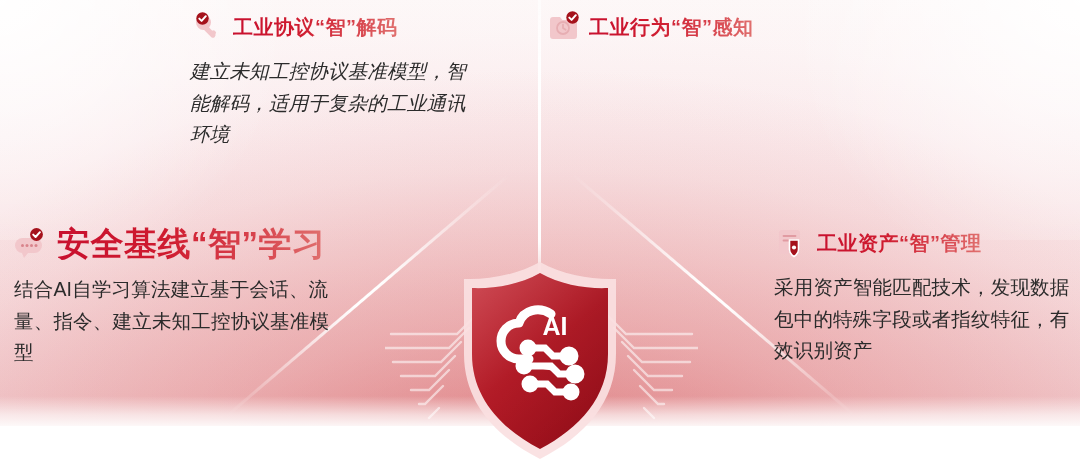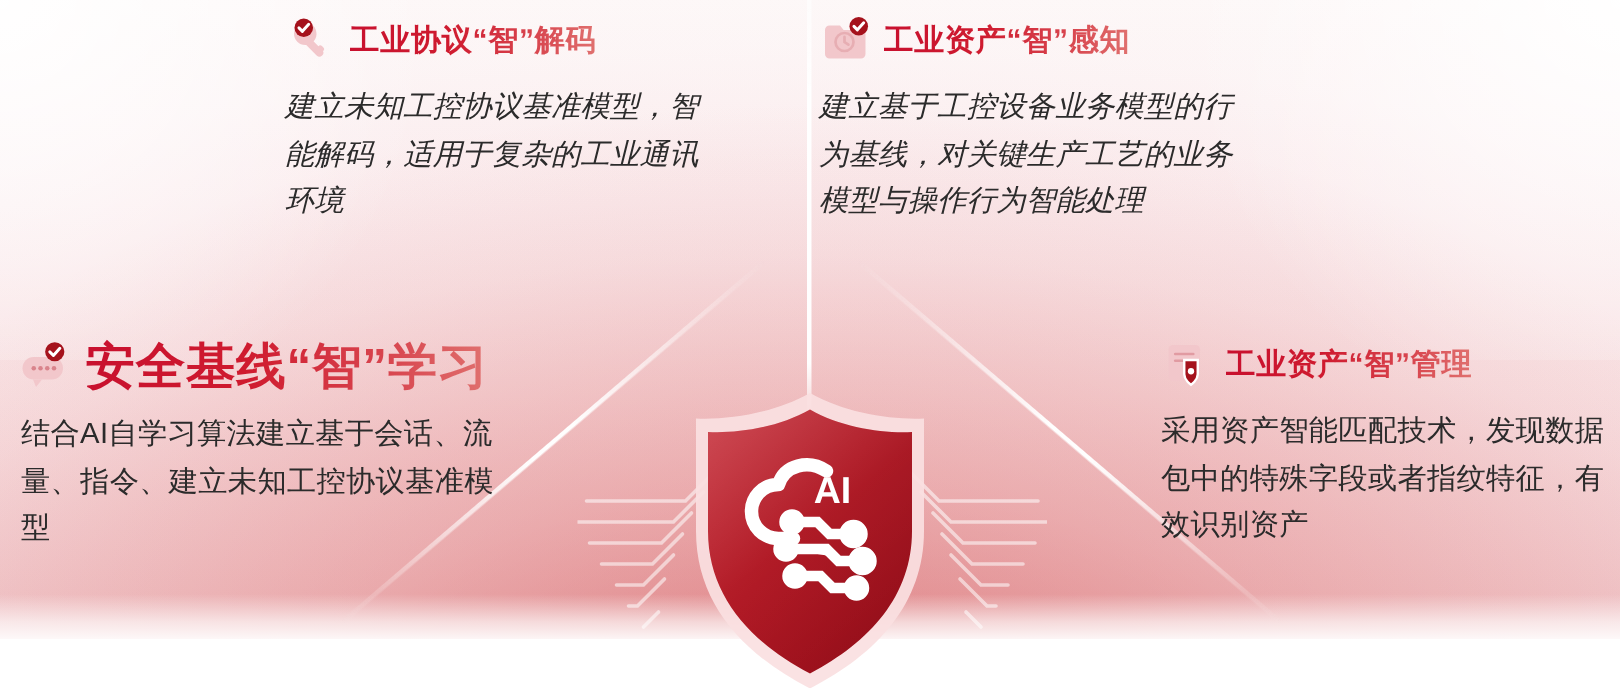--- a/index.html
+++ b/index.html
@@ -200,23 +200,22 @@
 
   <div class="quad" id="quad-tr">
     <div class="head">
       <svg class="head-icon" viewBox="0 0 34 34">
         <path d="M4 10 a3 3 0 0 1 3-3 h7 l2.4 3 H28 a3 3 0 0 1 3 3 v13 a3 3 0 0 1 -3 3 H7 a3 3 0 0 1 -3 -3 Z" fill="#f2c7cb"></path>
         <circle cx="17" cy="18" r="6" fill="none" stroke="#e7aeb3" stroke-width="1.8"></circle>
         <path d="M17 14.6 V18 l2.6 1.8" stroke="#e7aeb3" stroke-width="1.8" fill="none" stroke-linecap="round"></path>
         <circle cx="26.5" cy="7.5" r="6.2" fill="#a5121c"></circle>
         <path d="M23.3 7.6 L25.6 9.9 L29.8 5.2" stroke="#ffffff" stroke-width="2" fill="none" stroke-linecap="round" stroke-linejoin="round"></path>
       </svg>
-      <span class="head-title">工业资产“智”感知</span>
-    </div>
-    <div class="body-text">建立基于工控设备业务模型的行为基线，对关键生产工艺的业务模型与操作行为智能处理</div>
+      <span class="head-title">工业行为“智”感知</span>
+    </div>
   </div>
 
   <div class="quad" id="quad-bl">
     <div class="head">
       <svg class="head-icon" viewBox="0 0 34 34">
         <rect x="1" y="11" width="27" height="15" rx="7.5" fill="#f2c7cb"></rect>
         <path d="M8 26 L10 31 L14 26 Z" fill="#f2c7cb"></path>
         <g fill="#d9848c">
           <circle cx="8.5" cy="18.5" r="1.5"></circle>
           <circle cx="13" cy="18.5" r="1.5"></circle>

